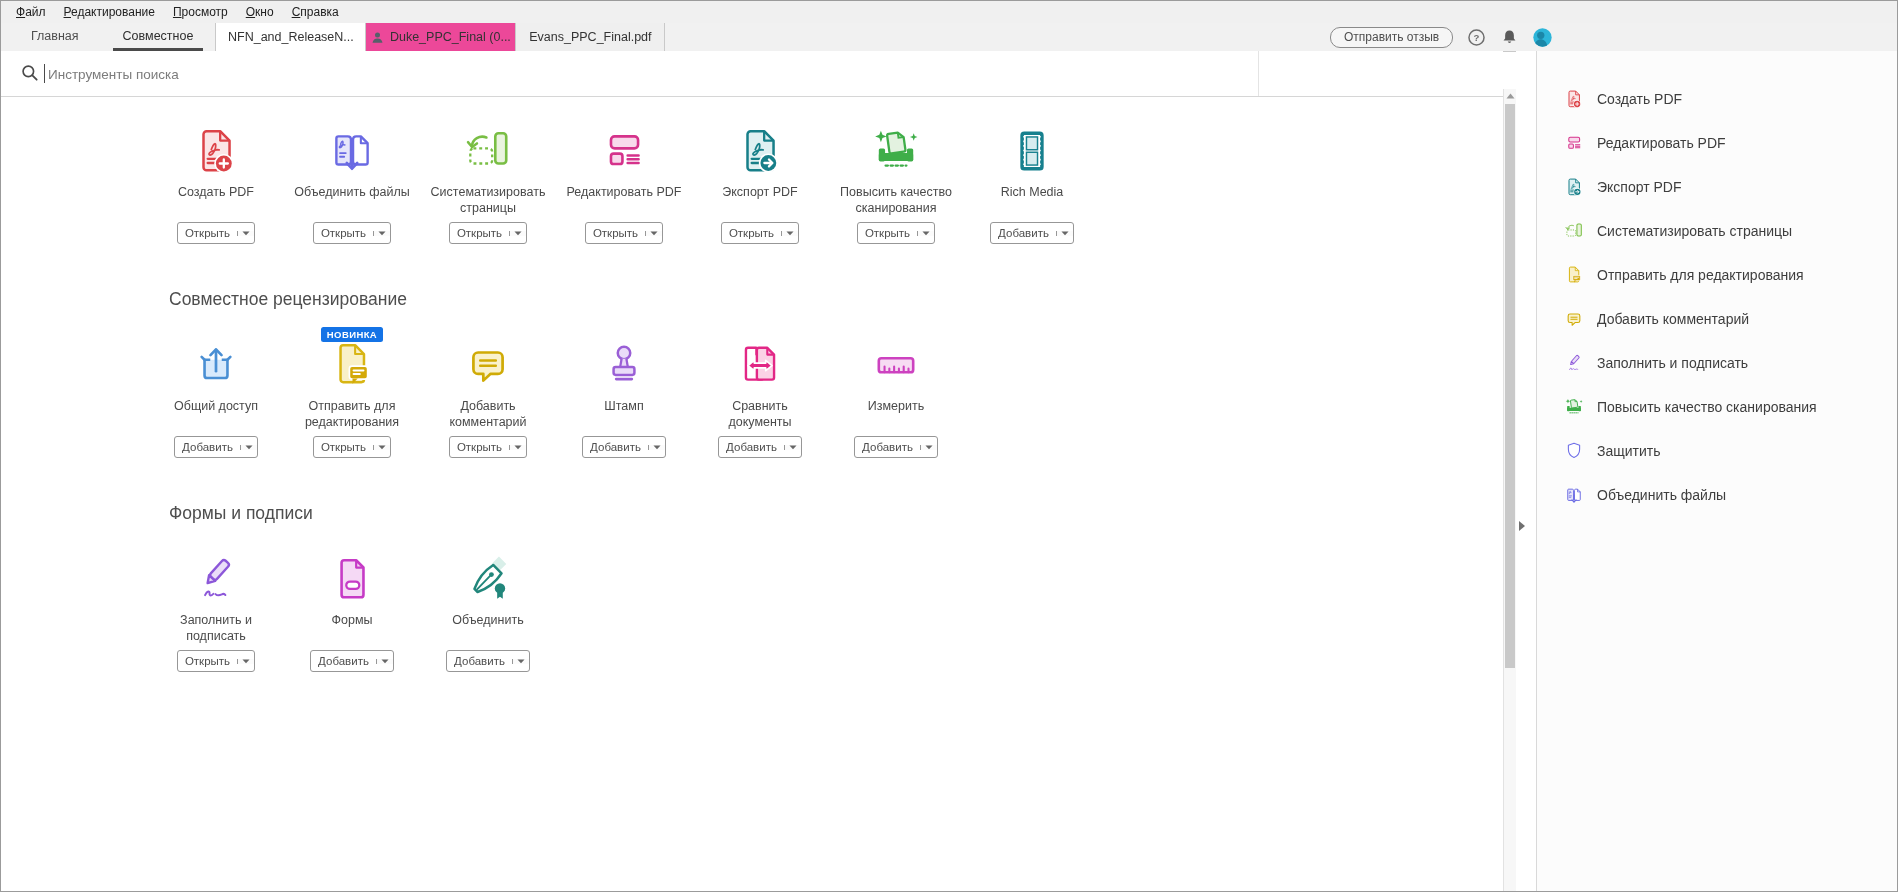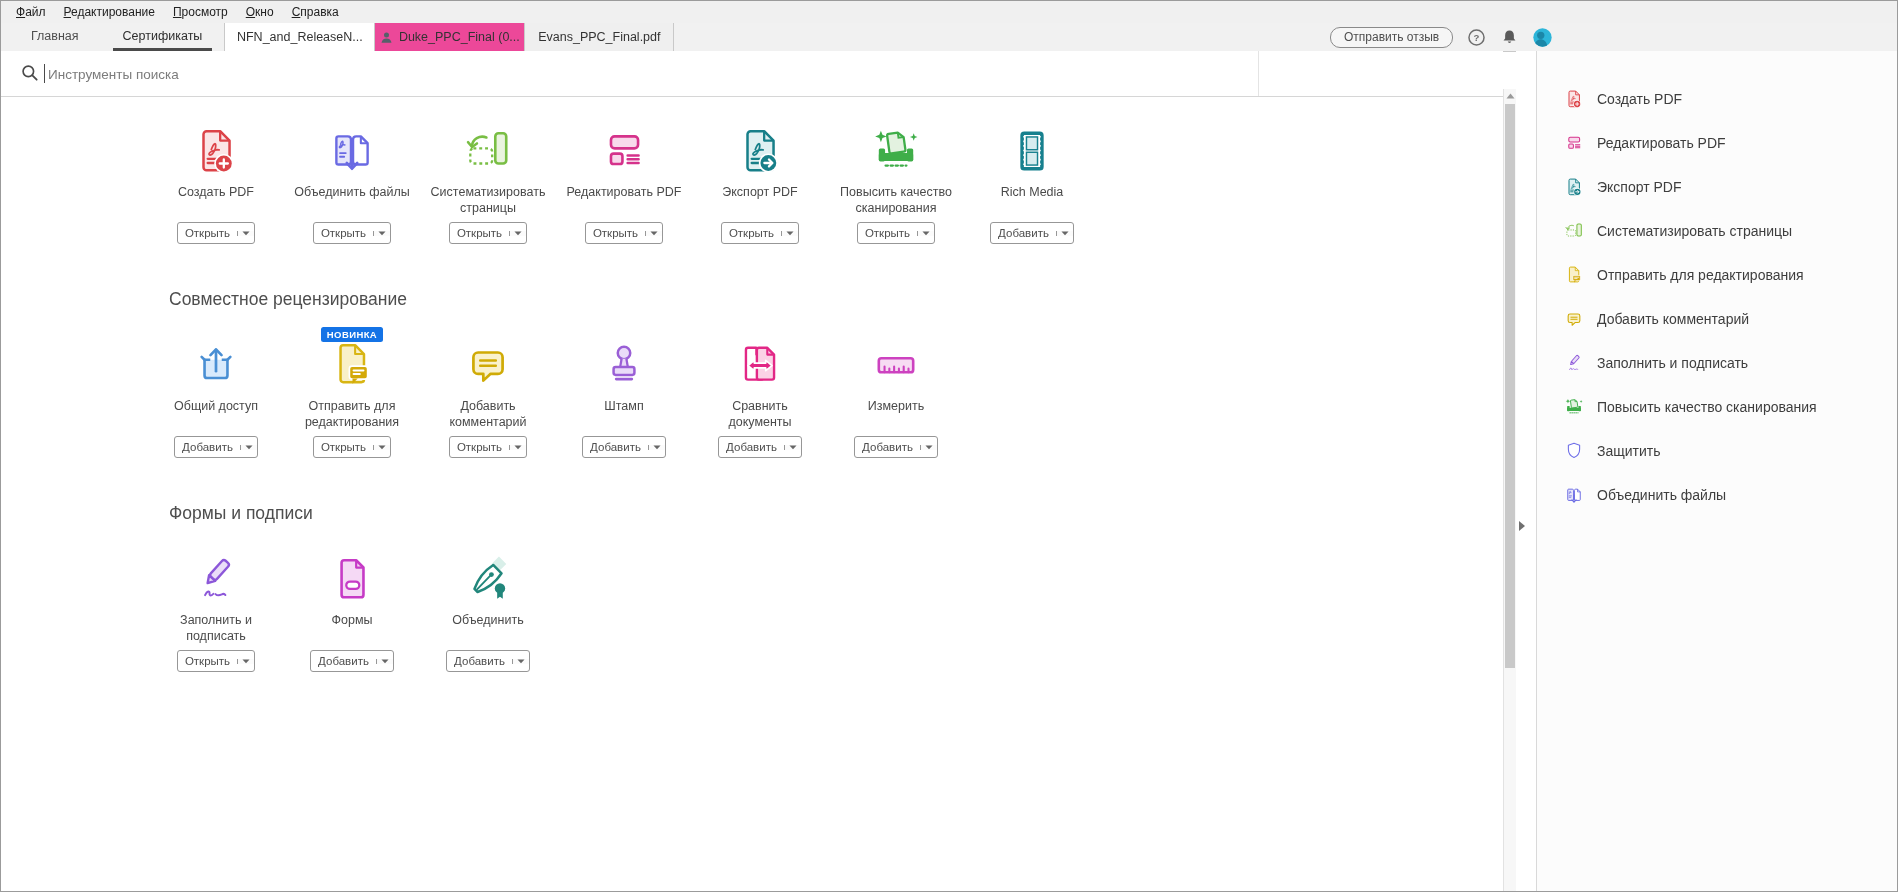--- a/index.html
+++ b/index.html
@@ -74,21 +74,21 @@
   <div class="menubar" id="menubar">
       <span class="menu-item">Файл</span>
       <span class="menu-item">Редактирование</span>
       <span class="menu-item">Просмотр</span>
       <span class="menu-item">Окно</span>
       <span class="menu-item">Справка</span>
     </div>
 
   <div class="tabbar">
     <div class="navtab" style="margin-left:8px">Главная</div>
-    <div class="navtab active">Сертификаты</div>
+    <div class="navtab active">Совместное</div>
     <div class="doctabs" id="doctabs">
         <div class="doctab white">
           <span>NFN_and_ReleaseN...</span>
         </div>
         <div class="doctab gray1">
           <span style="display: flex;">
             <svg viewBox="0 0 14 14" width="13" height="13">
               <circle cx="7" cy="4.2" r="2.7" fill="#56606a"></circle>
               <path d="M1.6 12.6 C2 9.5 4.2 8 7 8 C9.8 8 12 9.5 12.4 12.6 Z" fill="#56606a"></path>
             </svg>

